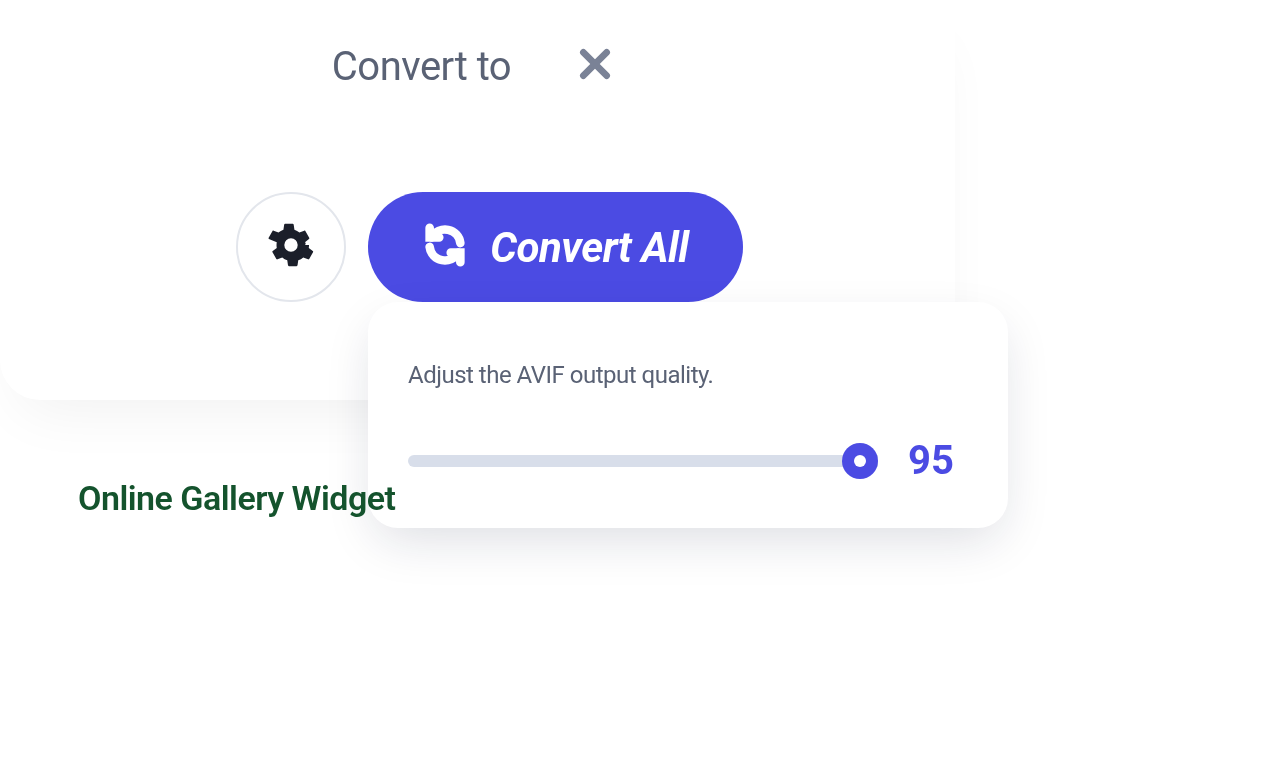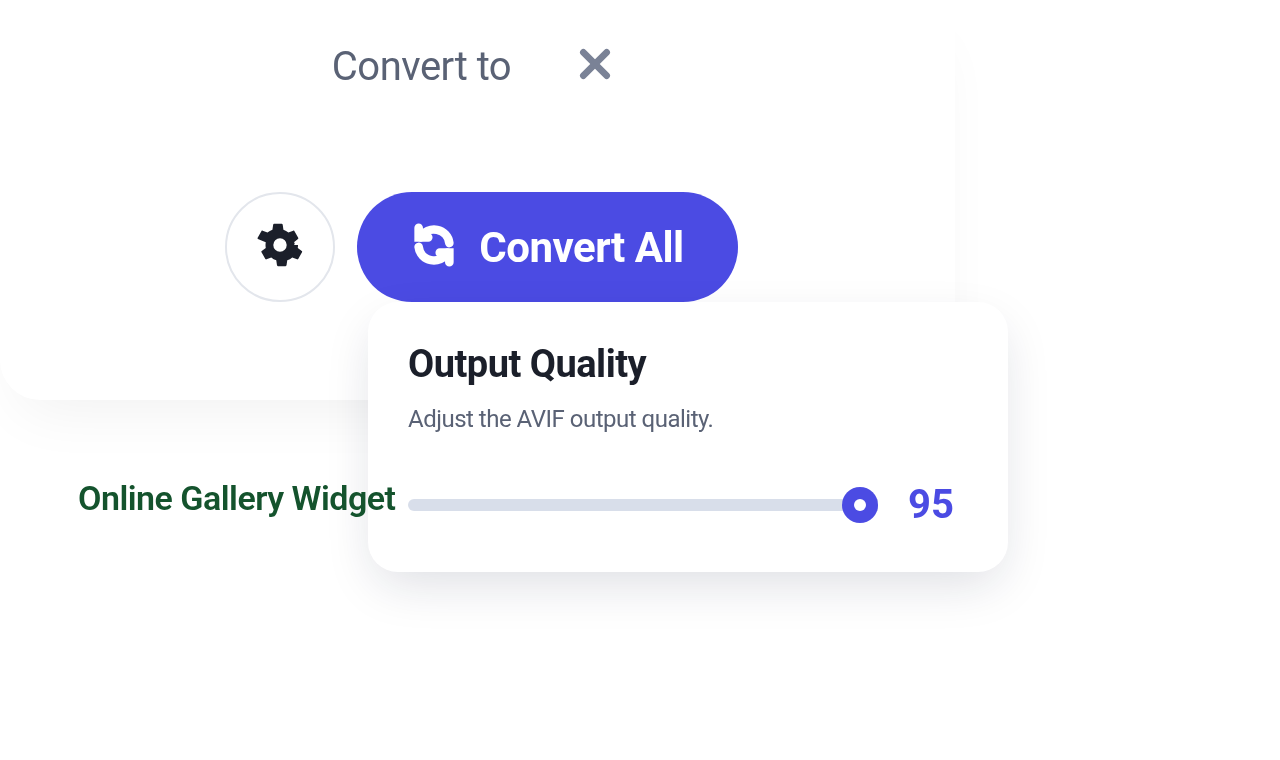--- a/index.html
+++ b/index.html
@@ -59,25 +59,26 @@
     width: 56px; height: 56px;
     display: flex; align-items: center; justify-content: center;
     margin-left: 28px;
     cursor: pointer;
   }
   .close-btn svg { width: 40px; height: 40px; stroke: #7a8296; stroke-width: 4; fill: none; stroke-linecap: round; }
 
   .action-row {
     position: absolute;
     top: 192px;
-    left: 4px;
+    left: 12px;
     width: 100%;
     display: flex;
     justify-content: center;
     gap: 22px;
+    font-style: italic;
   }
   .gear-btn {
     width: 110px; height: 110px;
     border-radius: 55px;
     border: 2px solid #e3e6ec;
     background: #fff;
     display: flex; align-items: center; justify-content: center;
     cursor: pointer;
   }
   .gear-btn svg { width: 46px; height: 46px; fill: #1b1f2a; }
@@ -218,21 +219,20 @@
           <path d="M4 13a8 8 0 0 0 14.9 3"></path>
           <polyline points="20 21 20 16 15 16"></polyline>
         </svg>
       </span>
       <span class="convert-all-label">Convert All</span>
     </div>
   </div>
 </div>
 
 <div class="popover">
-  <div class="popover-title">Output Quality</div>
   <div class="popover-desc">Adjust the AVIF output quality.</div>
 
   <div class="slider-row">
     <div class="slider" id="slider">
       <div class="slider-track"></div>
       <div class="slider-gap" id="slider-gap" style="left: calc(95% + 18px);"></div>
       <div class="slider-thumb" id="slider-thumb" style="left: 95%;"></div>
     </div>
     <div class="slider-value">95</div>
   </div>

